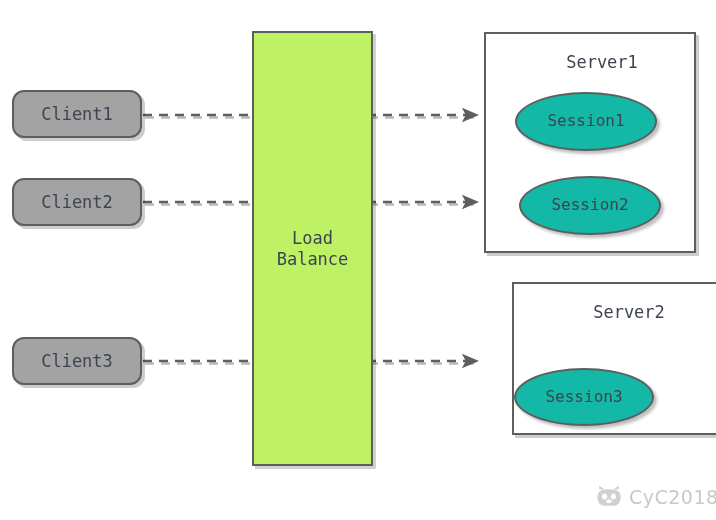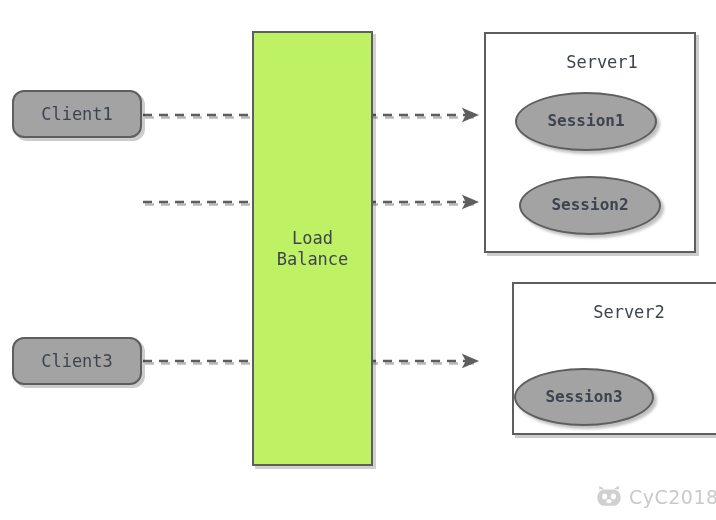--- a/index.html
+++ b/index.html
@@ -76,28 +76,27 @@
     right: 0;
     text-align: center;
     font-size: 17px;
     padding-left: 24px;
   }
 
   
   .session-ellipse {
     position: absolute;
     box-sizing: border-box;
-    background: #a3a3a3;
+    background: #14b8a6;
     border: 2px solid #5e5e5e;
     border-radius: 50%;
     box-shadow: 3px 3px 3px 0 rgba(0,0,0,0.25);
     display: flex;
     align-items: center;
     justify-content: center;
-    font-weight: bold;
   }
   .session-ellipse .lbl { font-size: 16px; }
 
   
   #connectors {
     position: absolute;
     left: 0;
     top: 0;
     width: 716px;
     height: 520px;
@@ -145,20 +144,23 @@
     <g>
       <line x1="145" y1="363.5" x2="480" y2="363.5" stroke="#b9b9b9" stroke-width="2.4" stroke-dasharray="9 7"></line>
       <line x1="143" y1="361" x2="478" y2="361" stroke="#5e5e5e" stroke-width="2.6" stroke-dasharray="9 7" marker-end="url(#arrowhead)"></line>
     </g>
   </svg>
 
   <div class="client-box" style="left:12px; top:90px; width:130px; height:48px;">
     <span class="lbl">Client1</span>
   </div>
 
+  <div class="client-box" style="left:12px; top:178px; width:130px; height:48px;">
+    <span class="lbl">Client2</span>
+  </div>
 
   <div class="client-box" style="left:12px; top:337px; width:130px; height:48px;">
     <span class="lbl">Client3</span>
   </div>
 
   <div id="load-balancer">
     <span class="lbl">Load
 Balance</span>
   </div>
 

